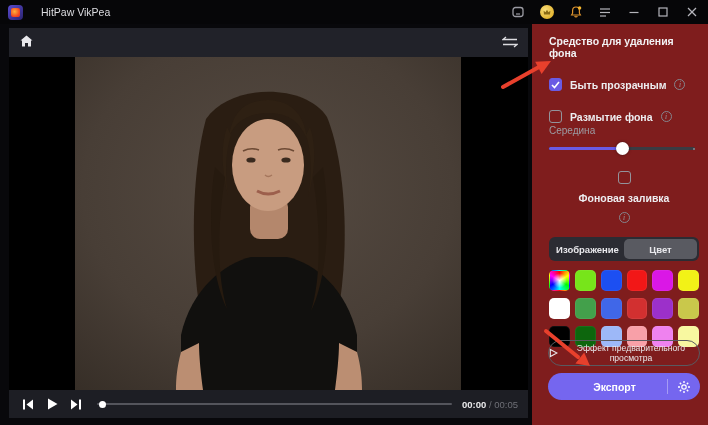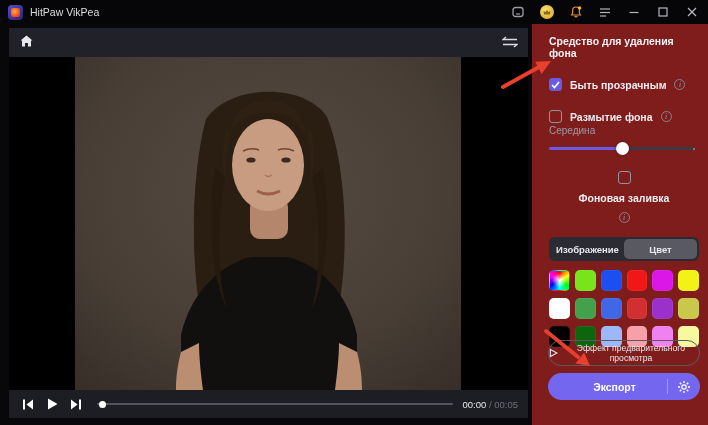--- a/index.html
+++ b/index.html
@@ -8,42 +8,42 @@
   .app { position:relative; width:708px; height:425px; background:#08080b; }
 
   
   .titlebar { position:absolute; left:0; top:0; width:708px; height:24px; background:#060608;
               display:flex; align-items:center; }
   .logo { width:15px; height:15px; margin-left:8px; border-radius:4px;
           background:linear-gradient(135deg,#5a4bd0,#2b2470);
           display:flex; align-items:center; justify-content:center; }
   .logo-core { width:9px; height:9px; border-radius:2px;
                background:radial-gradient(circle at 40% 40%, #ffb03a, #f2401e 70%); }
-  .app-title { color:#dcdce0; font-size:10.5px; margin-left:7px; }
+  .app-title { color:#dcdce0; font-size:10.5px; margin-left:18px; }
   .tb-right { position:absolute; right:0; top:0; height:24px; display:flex; align-items:center; gap:13px; padding-right:8px; }
   .tb-btn { width:16px; height:16px; display:flex; align-items:center; justify-content:center; }
   .coin { width:14px; height:14px; border-radius:50%;
           background:radial-gradient(circle at 38% 35%, #f7dd7a, #e3b32e 75%); 
           display:flex; align-items:center; justify-content:center; }
 
   
   .player { position:absolute; left:9px; top:28px; width:519px; height:390px; background:#000; }
   .canvas-toolbar { position:absolute; left:0; top:0; width:100%; height:29px; background:#212229;
                     display:flex; align-items:center; justify-content:space-between; padding:0 10px; }
   .video-area { position:absolute; left:0; top:29px; width:100%; height:333px; background:#000; overflow:hidden; }
   .video-frame { position:absolute; left:66px; top:0; width:386px; height:333px; }
   .controls { position:absolute; left:0; bottom:0; width:100%; height:28px; background:#1d1e24;
               display:flex; align-items:center; padding:0 10px; }
   .ctrl-btn { width:18px; height:18px; display:flex; align-items:center; justify-content:center; margin-right:6px; }
   .timeline { position:relative; flex:1; height:14px; margin:0 10px 0 6px; display:flex; align-items:center; }
   .timeline-track { position:absolute; left:0; right:0; height:2px; background:#54555c; border-radius:1px; }
   .timeline-thumb { position:absolute; left:2px; top:50%; width:7px; height:7px; margin-top:-3.5px;
                     border-radius:50%; background:#fff; }
   .time { font-size:9.5px; white-space:nowrap; }
-  .time .cur { color:#eaeaec; font-weight:normal; }
+  .time .cur { color:#eaeaec; font-weight:bold; }
   .time .tot { color:#6e6f76; }
 
   
   .panel { position:absolute; left:532px; top:24px; width:176px; height:401px; background:#7f1d1d;
            padding:9px 9px 0 17px; color:#fff; }
   .panel-title { font-size:10.5px; font-weight:bold; color:#f2f2f4; margin-top:2px; }
   .check-row { display:flex; align-items:center; gap:8px; }
   .row-1 { margin-top:19px; } .row-2 { margin-top:19px; } .row-3 { margin-top:16px;flex-direction:column; }
   .checkbox { width:13px; height:13px; border-radius:3px; border:1.5px solid #93939b;
               background:transparent; flex:0 0 auto; display:flex; align-items:center; justify-content:center; }

